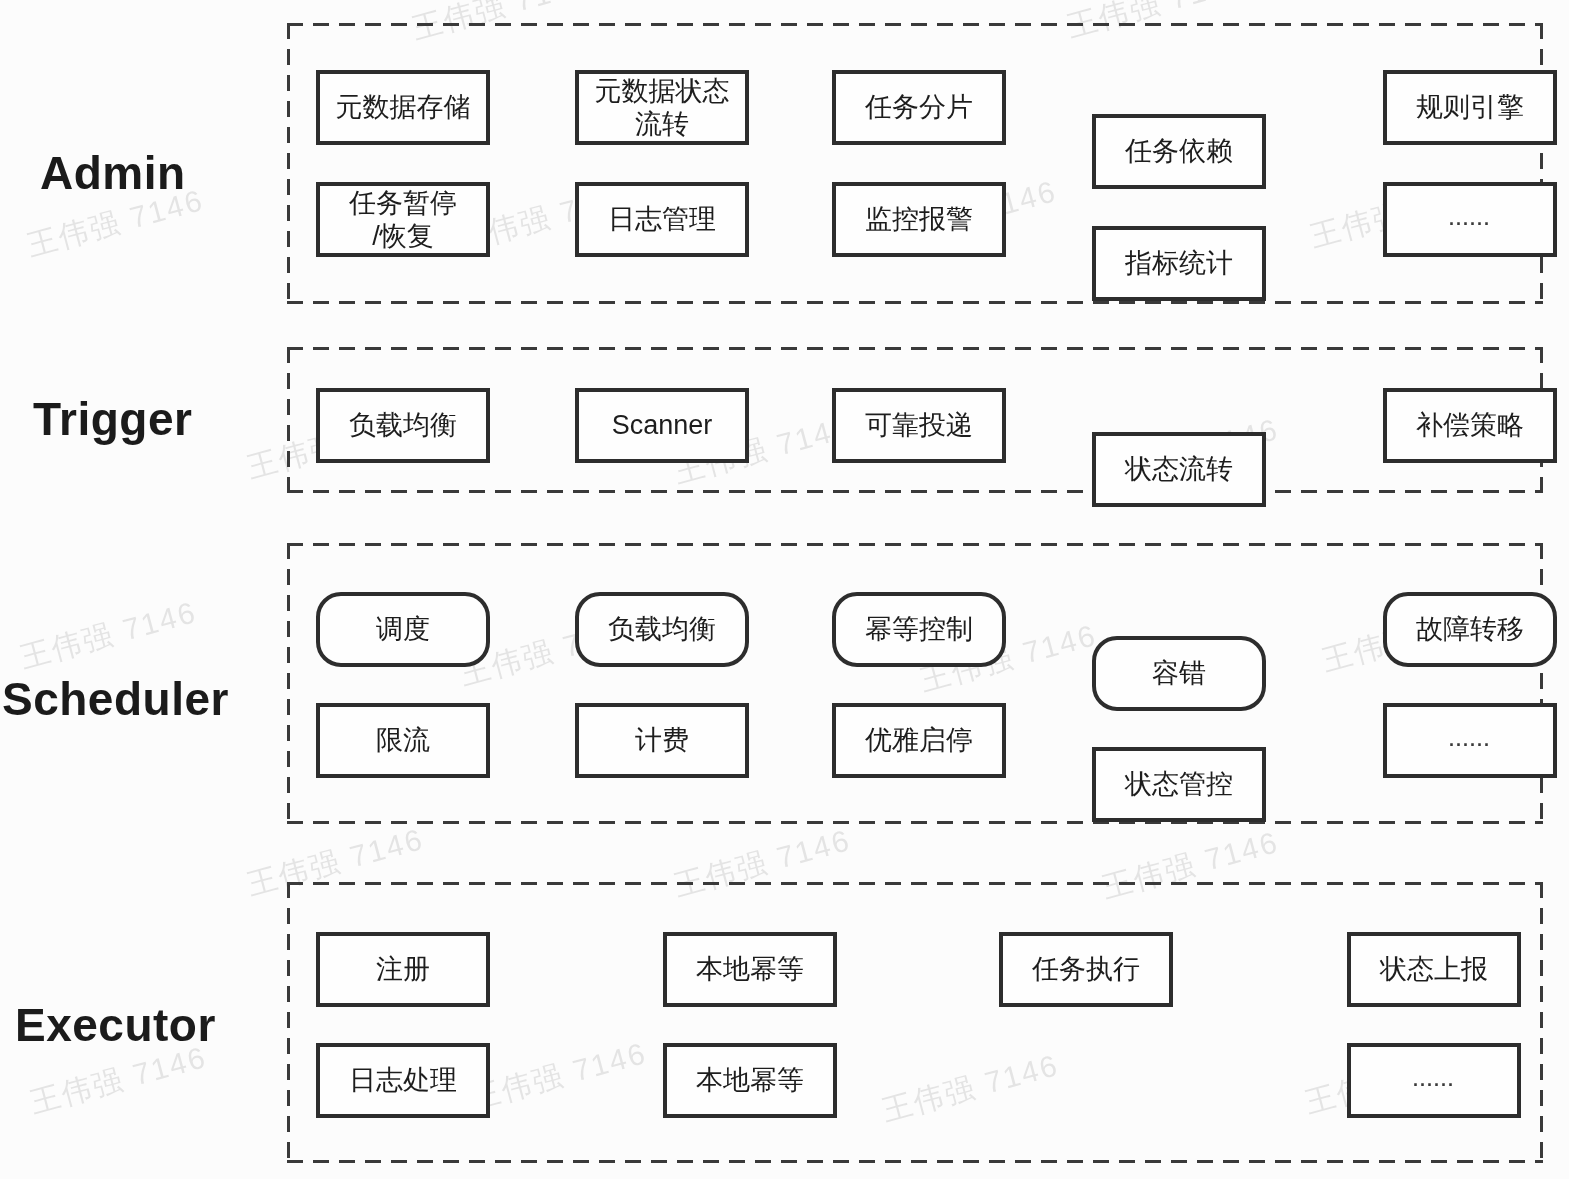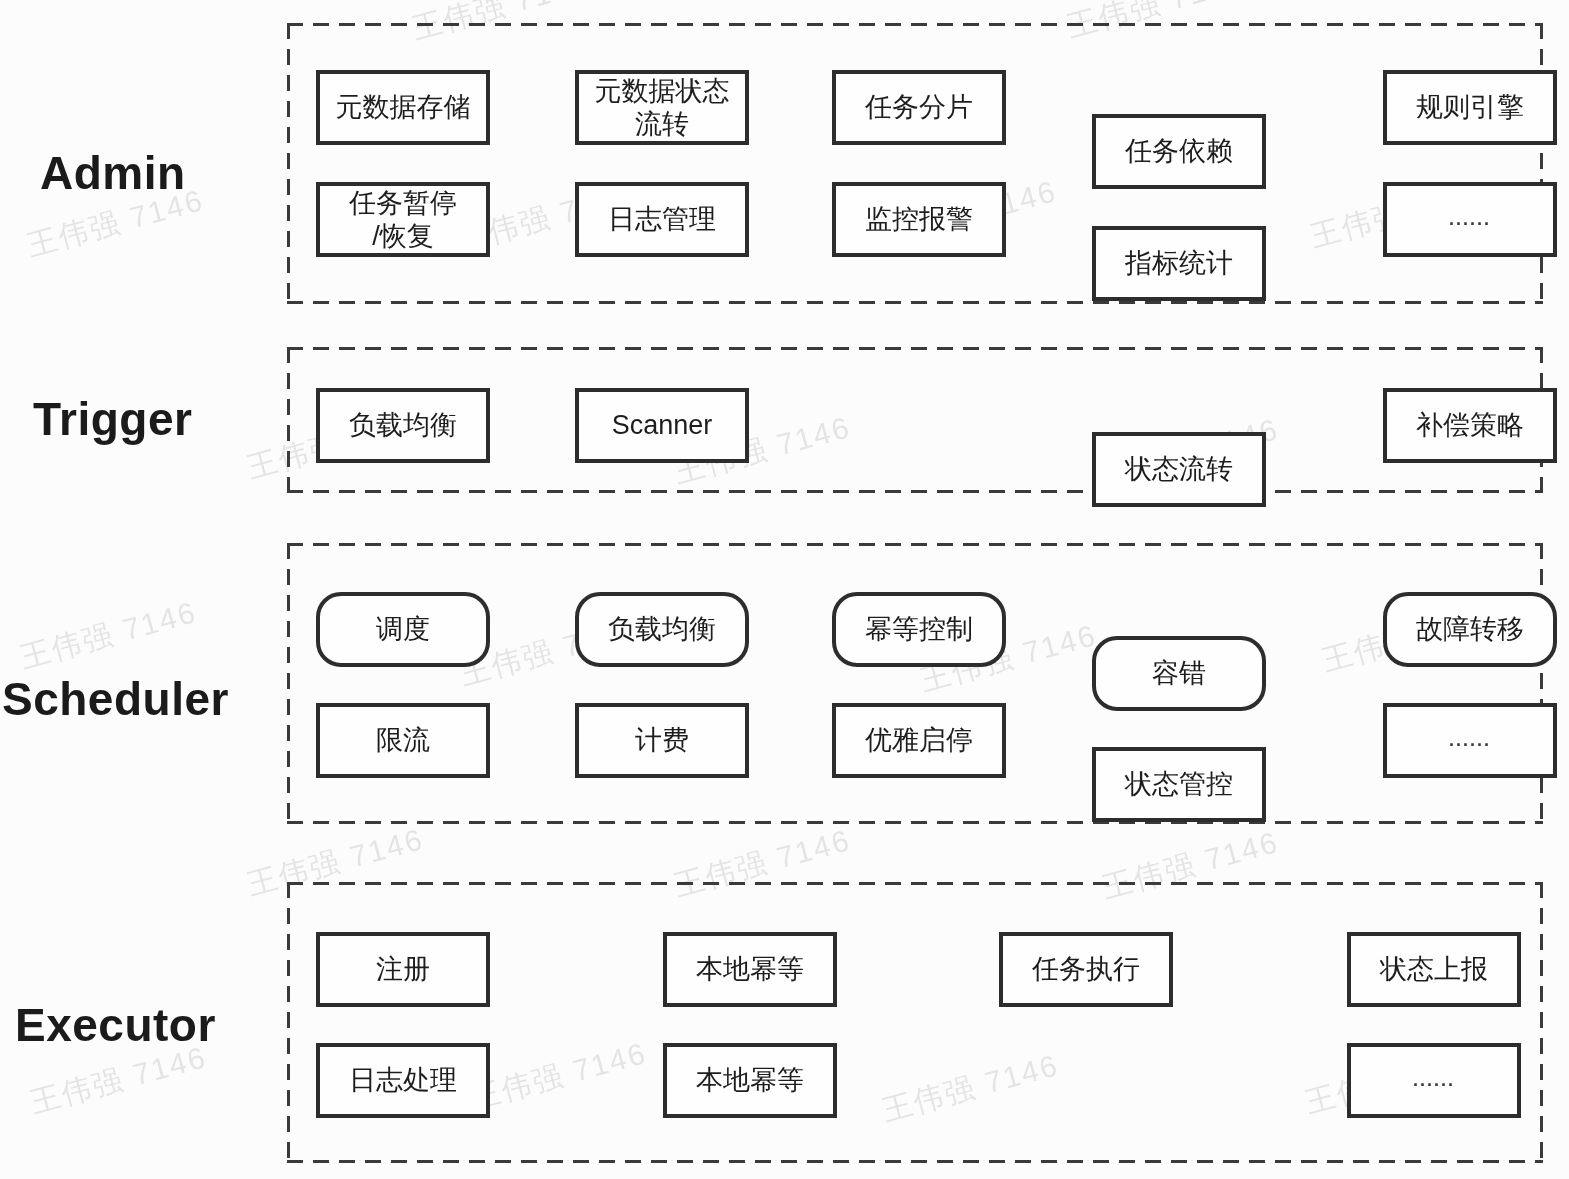--- a/index.html
+++ b/index.html
@@ -118,20 +118,21 @@
 /恢复</div>
     <div class="box row2 c2">日志管理</div>
     <div class="box row2 c3">监控报警</div>
     <div class="box row2 c4">指标统计</div>
     <div class="box row2 c5 dots">......</div>
   </div>
 
   <div class="group" id="grp-trigger">
     <div class="box row1 c1">负载均衡</div>
     <div class="box row1 c2">Scanner</div>
+    <div class="box row1 c3">可靠投递</div>
     <div class="box row1 c4">状态流转</div>
     <div class="box row1 c5">补偿策略</div>
   </div>
 
   <div class="group" id="grp-scheduler">
     <div class="box row1 c1">调度</div>
     <div class="box row1 c3">幂等控制</div>
     <div class="box row1 c2">负载均衡</div>
     <div class="box row1 c4">容错</div>
     <div class="box row1 c5">故障转移</div>

